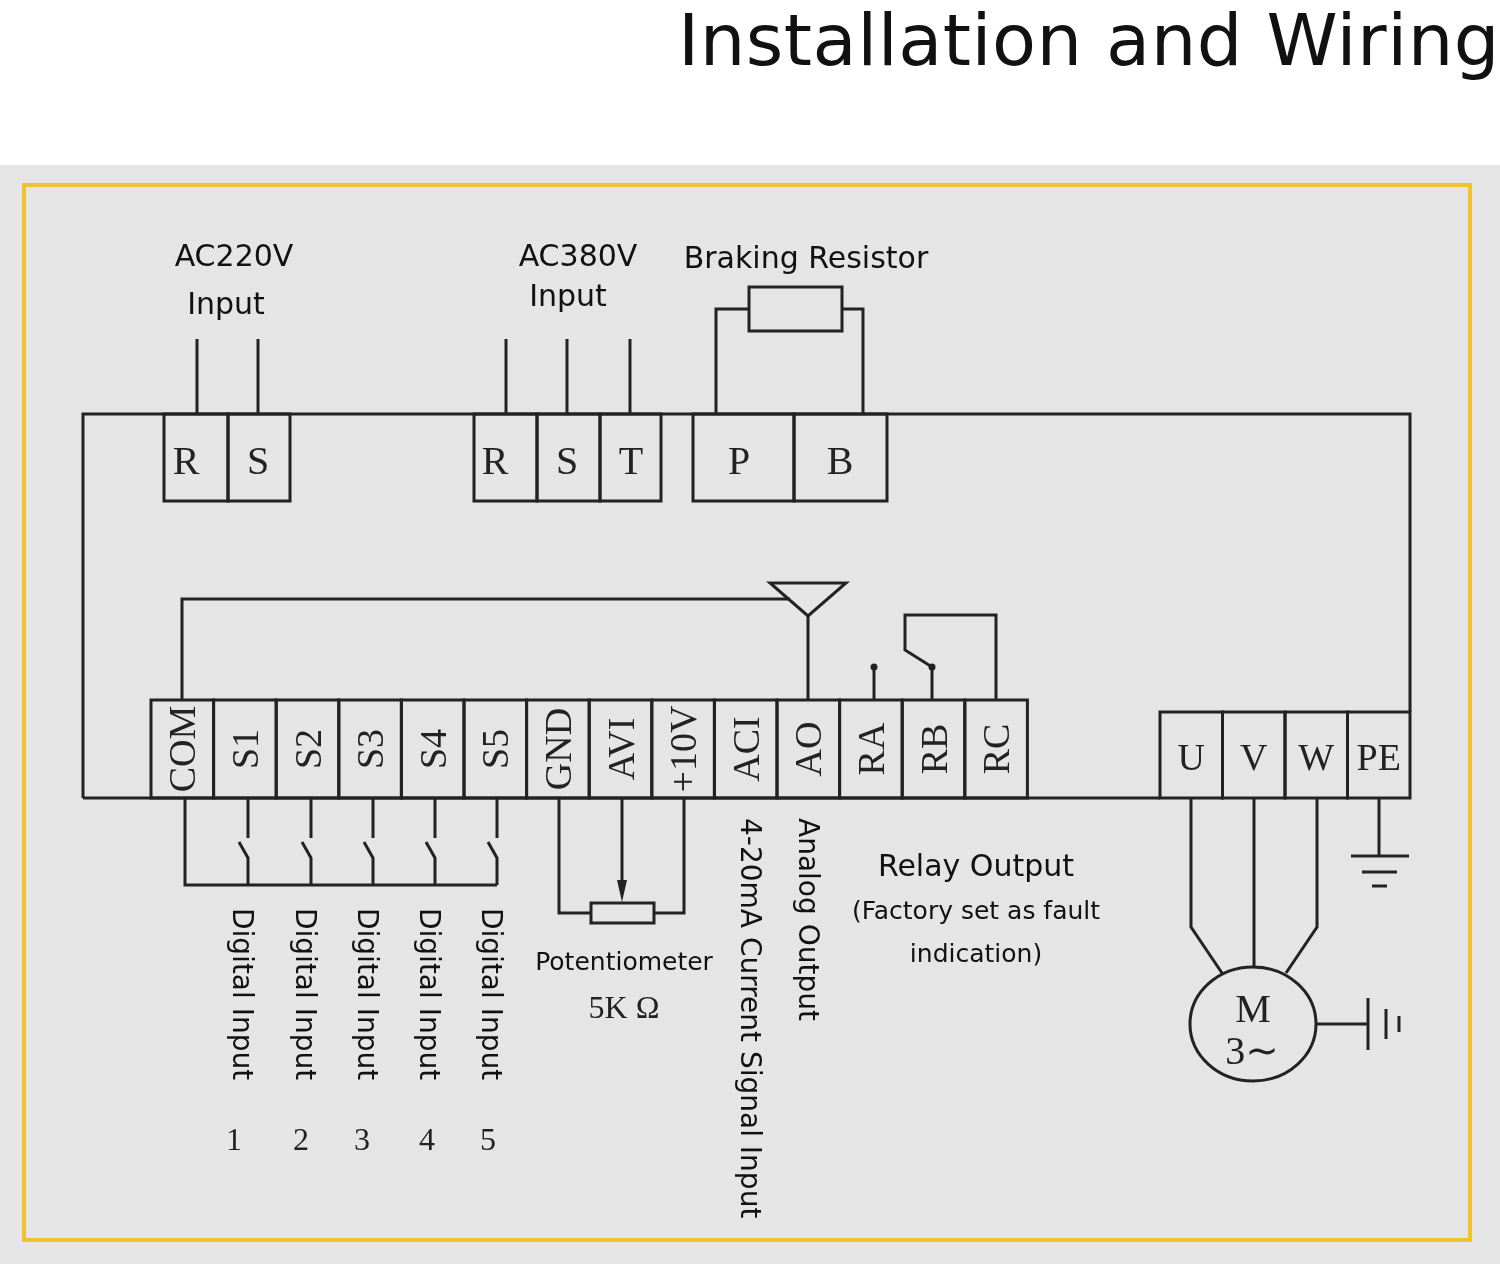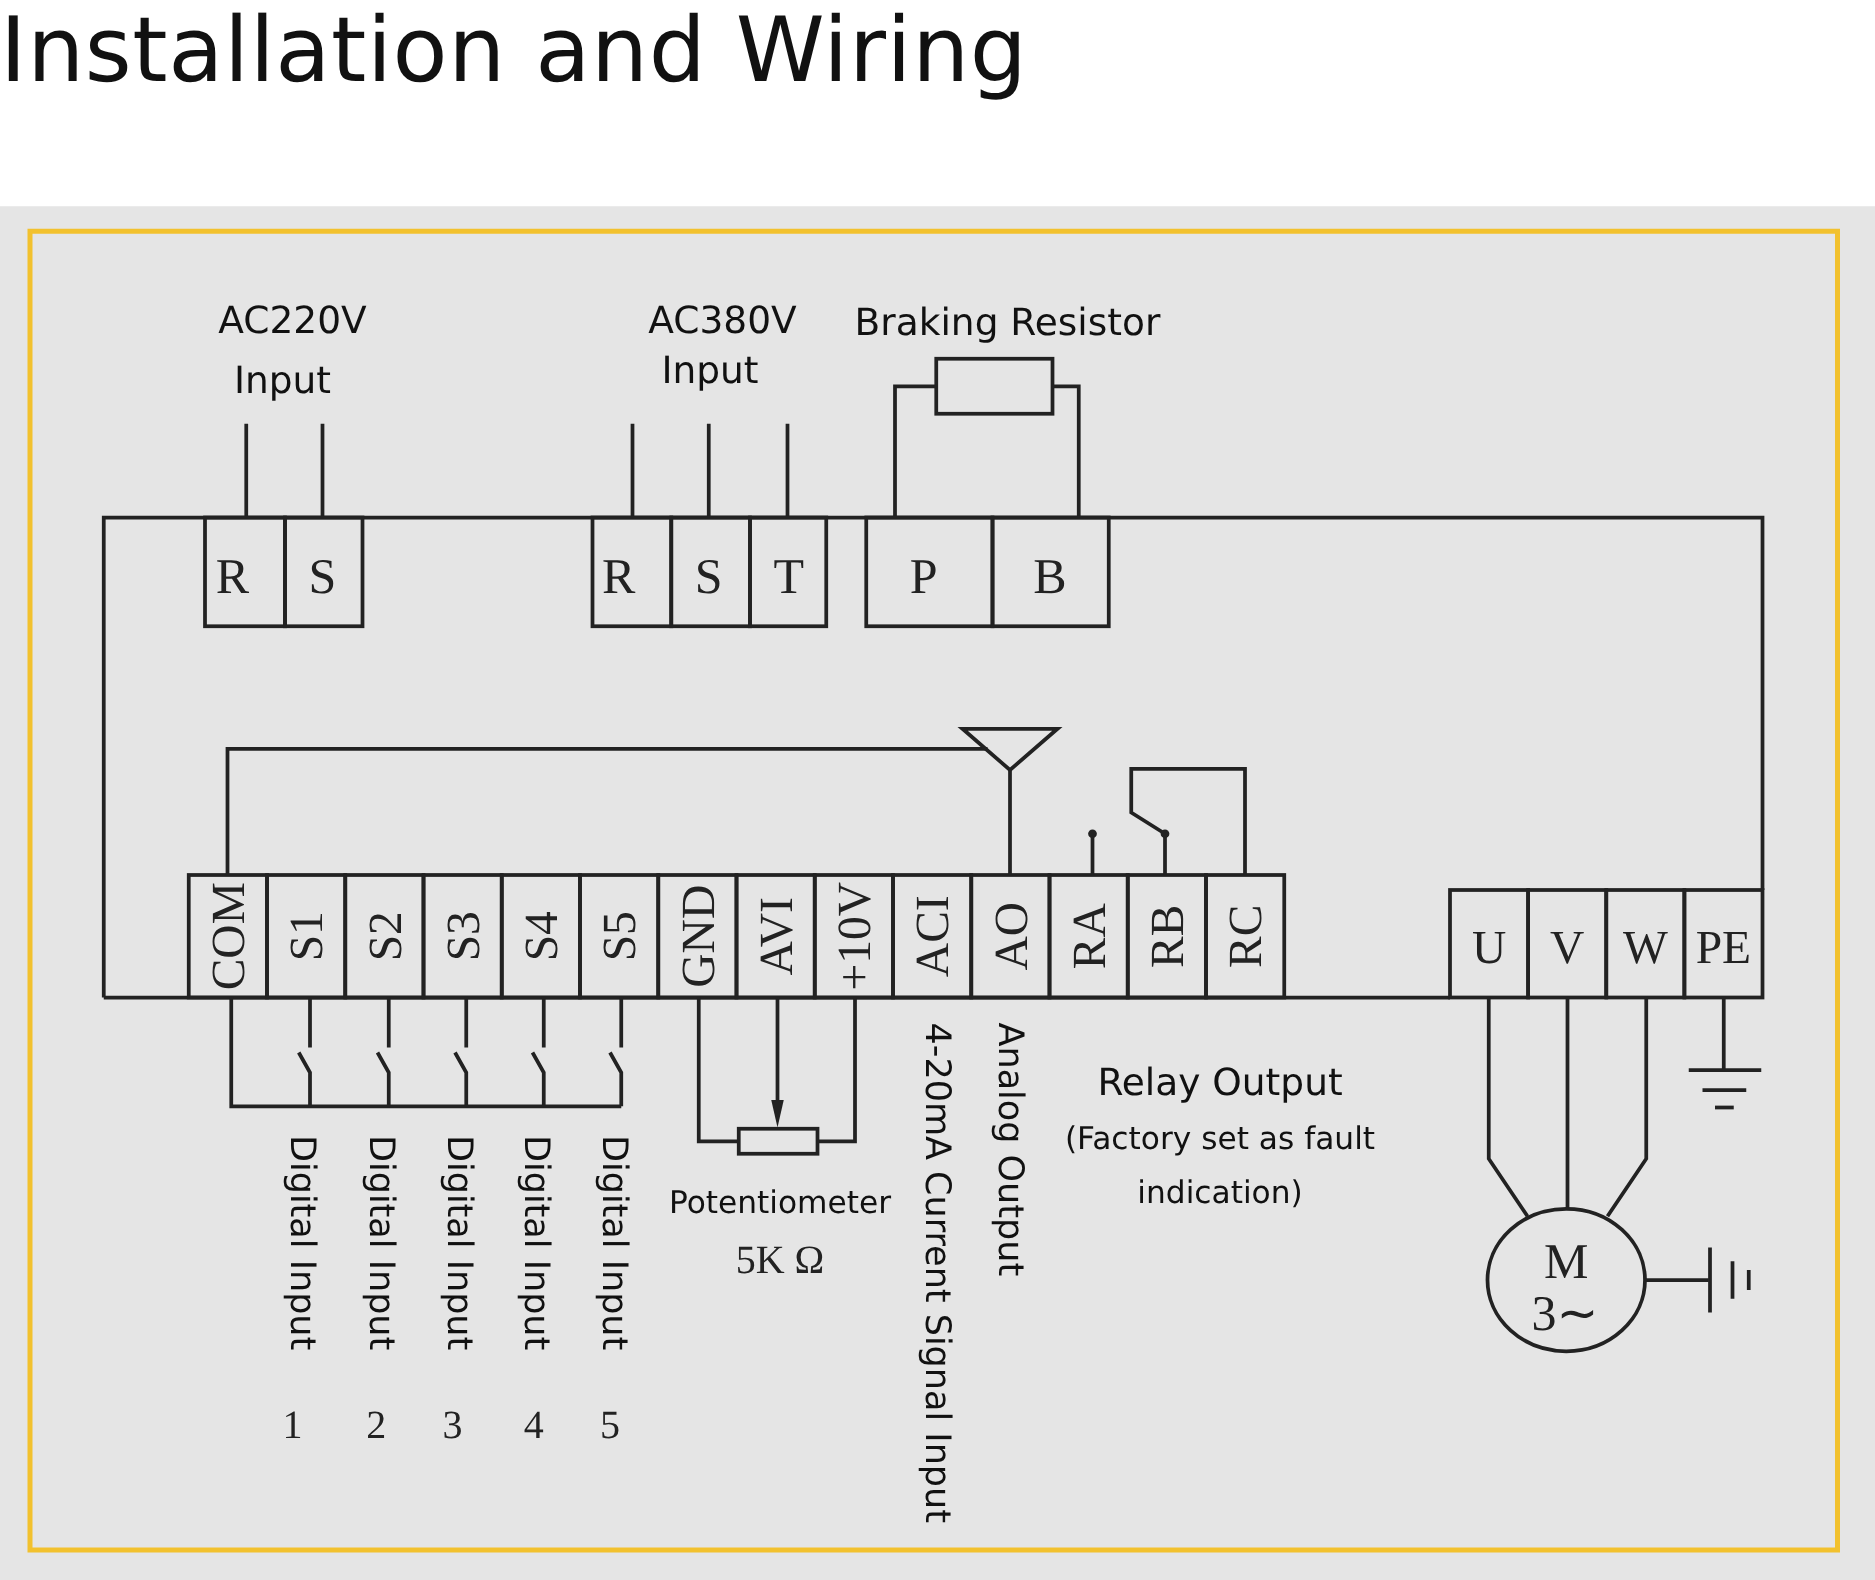--- a/index.html
+++ b/index.html
@@ -1,17 +1,17 @@
 <!DOCTYPE html>
 <html><head>
 <meta charset="utf-8">
 <style>
   html,body{margin:0;padding:0;}
   body{width:1500px;height:1264px;background:#ffffff;position:relative;overflow:hidden;font-family:"DejaVu Sans",sans-serif;}
-  #title{position:absolute;left:0;top:0;width:1500px;text-align:left;font-size:72px;line-height:80px;color:#111;letter-spacing:0.5px;}
+  #title{position:absolute;left:0;top:0;width:1500px;text-align:right;font-size:72px;line-height:80px;color:#111;letter-spacing:0.5px;}
   #panel{position:absolute;left:0;top:165px;width:1500px;height:1099px;background:#e5e5e5;}
   svg{position:absolute;left:0;top:0;}
   .sans{font-family:"DejaVu Sans",sans-serif;fill:#111;}
   .serif{font-family:"Liberation Serif",serif;fill:#222;}
   .w{stroke:#222;stroke-width:3;fill:none;}
   .box{stroke:#222;stroke-width:3;fill:none;}
 </style>
 </head>
 <body>
 

